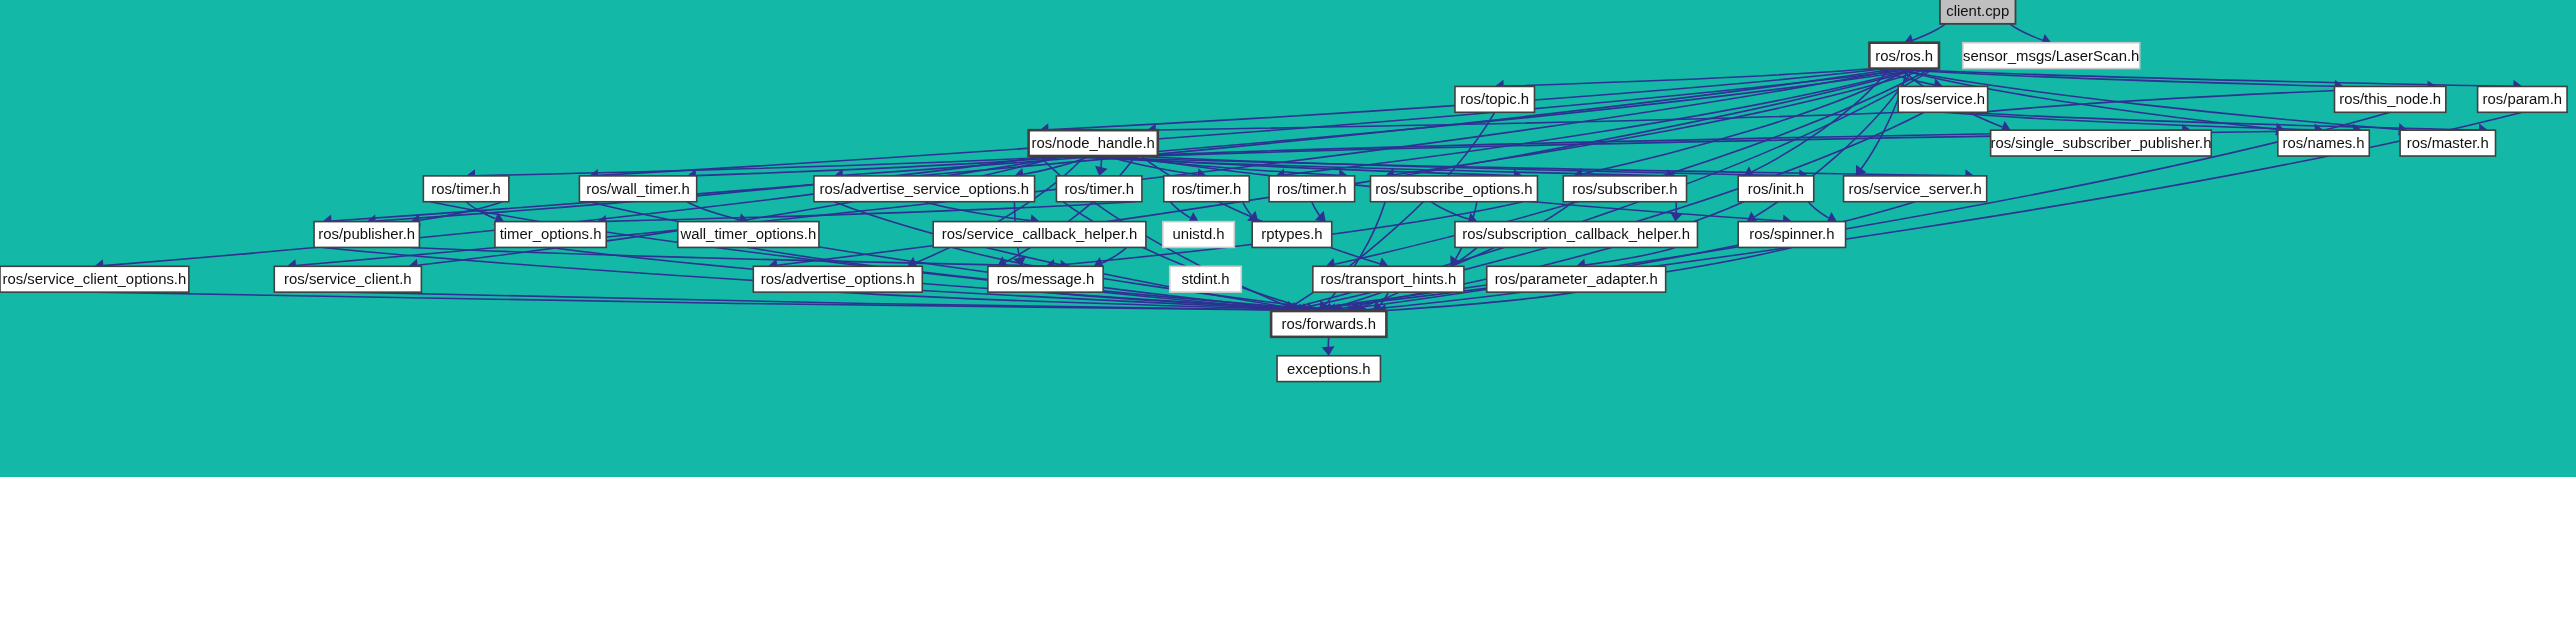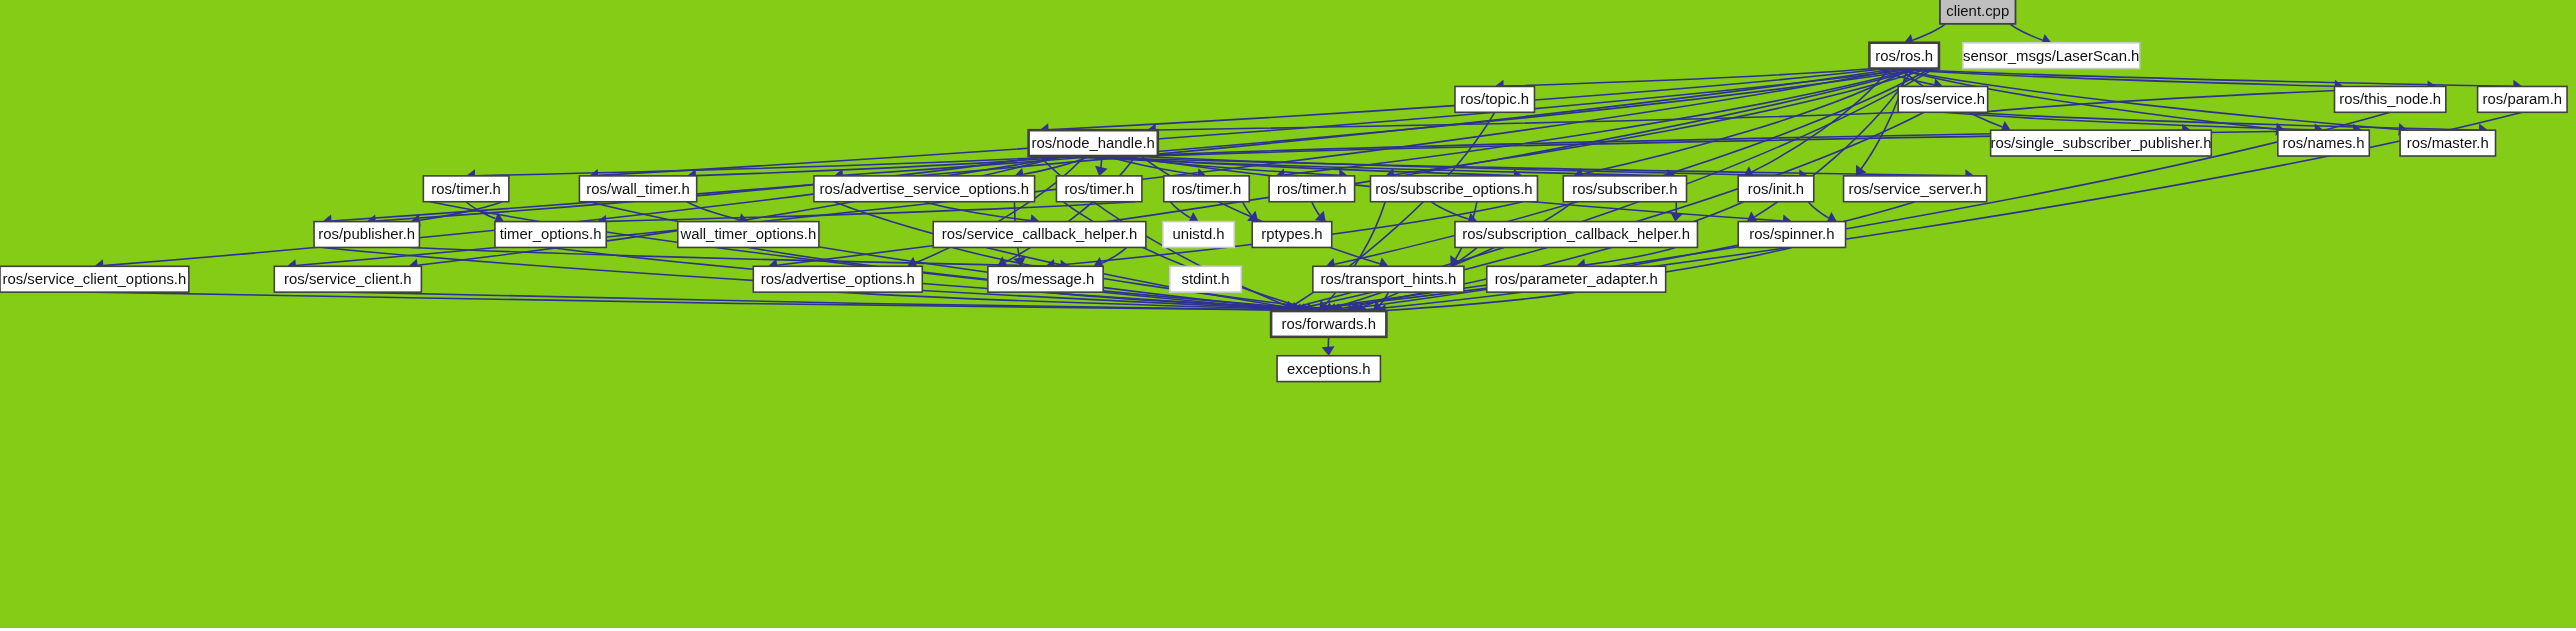--- a/index.html
+++ b/index.html
@@ -6,22 +6,22 @@
     margin: 0;
     padding: 0;
     background: #ffffff;
   }
   body {
     font-family: "Liberation Sans", sans-serif;
   }
   #graph-root {
     position: relative;
     width: 2576px;
-    height: 628px;
-    background: #84cc16;
+    height: 477px;
+    background: #14b8a6;
     overflow: hidden;
   }
   svg#graph-svg {
     position: absolute;
     left: 0;
     top: 0;
     width: 2576px;
     height: 631px;
     display: block;
   }

